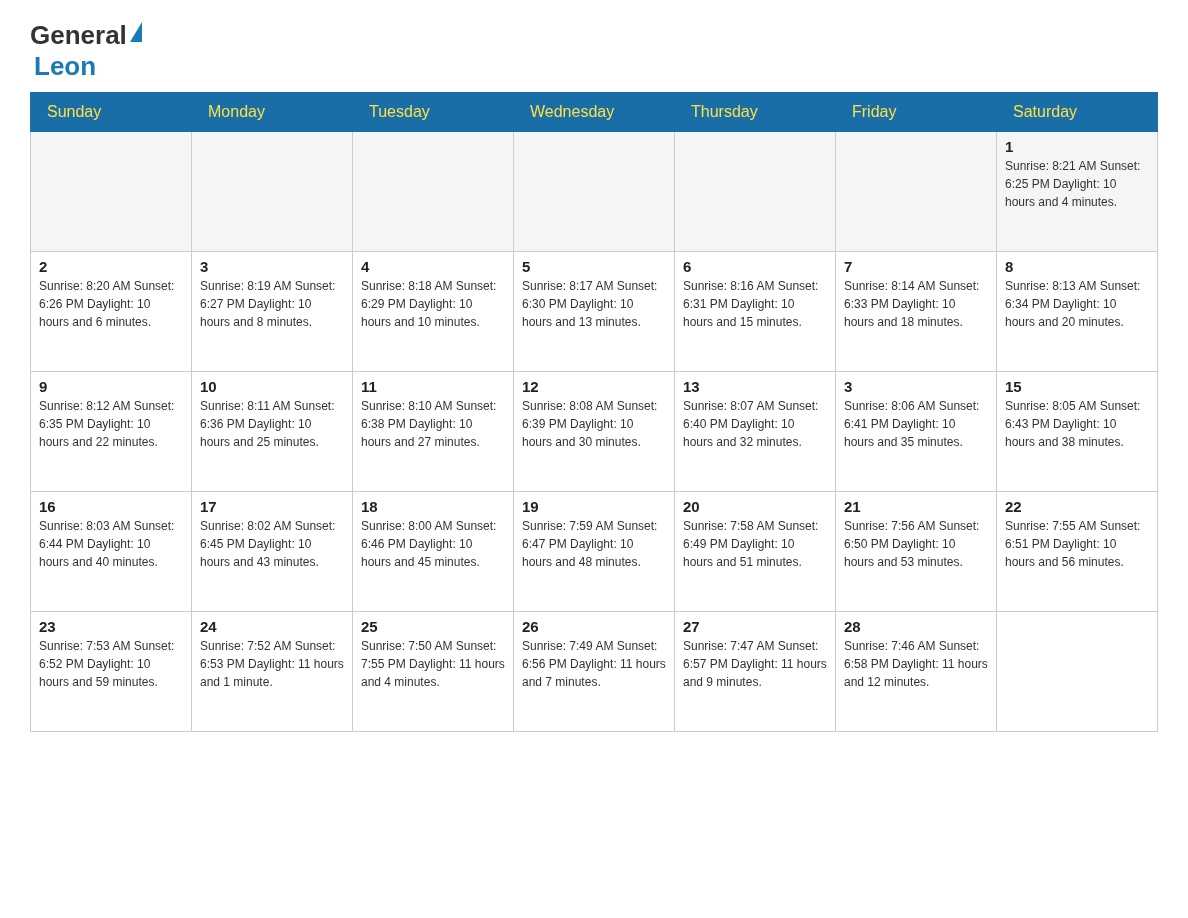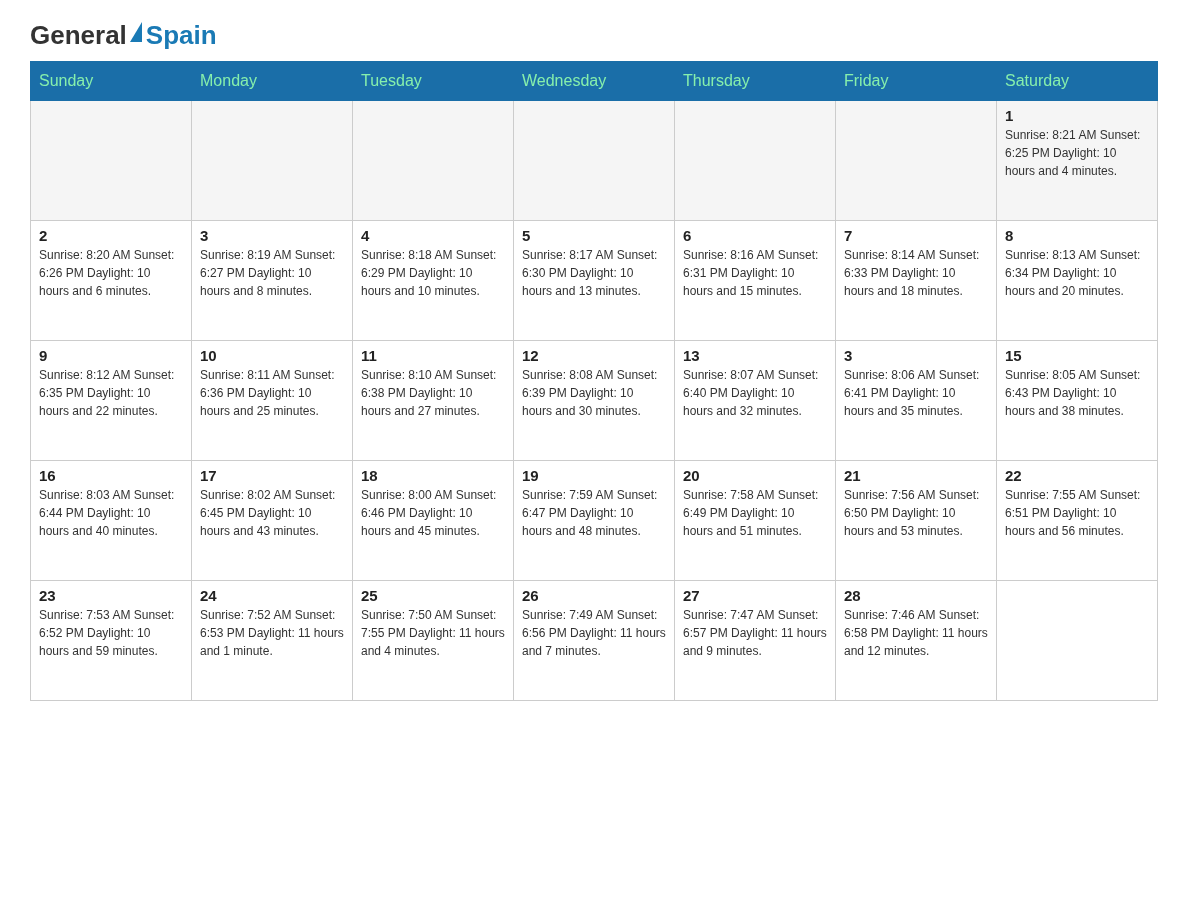--- a/index.html
+++ b/index.html
@@ -11,20 +11,21 @@
       min-height: 918px;
     }
     .header {
       display: flex;
       justify-content: space-between;
       align-items: flex-start;
       margin-bottom: 10px;
     }
     .logo {
       display: flex;
+      flex-direction: column;
       align-items: flex-start;
     }
     .logo-text-general {
       font-size: 26px;
       font-weight: bold;
       color: #333;
     }
     .logo-text-blue {
       font-size: 26px;
       font-weight: bold;
@@ -50,23 +51,23 @@
       color: #444;
       margin-top: 4px;
     }
     table {
       width: 100%;
       border-collapse: collapse;
       margin-top: 10px;
     }
     thead tr th {
       background-color: #1a6ea8;
-      color: #86efac;
+      color: #fde047;
       text-align: left;
-      padding: 10px 8px;
+      padding: 10px 16px;
       font-size: 16px;
       font-weight: normal;
       border: 1px solid #1a6ea8;
     }
     tbody tr td {
       border: 1px solid #ccc;
       vertical-align: top;
       padding: 6px 8px;
       font-size: 13px;
       color: #333;
@@ -103,21 +104,21 @@
   </style>
 </head>
 <body>
 
 <div class="header">
   <div class="logo">
     <div class="logo-row">
       <span class="logo-text-general">General</span>
       <span class="logo-triangle"></span>
     </div>
-    <span class="logo-text-blue">Spain</span>
+    <span class="logo-text-blue">Leon</span>
   </div>
 </div>
 
 <table>
   <thead>
     <tr>
     <th>Sunday</th>
         <th>Monday</th>
         <th>Tuesday</th>
         <th>Wednesday</th>

